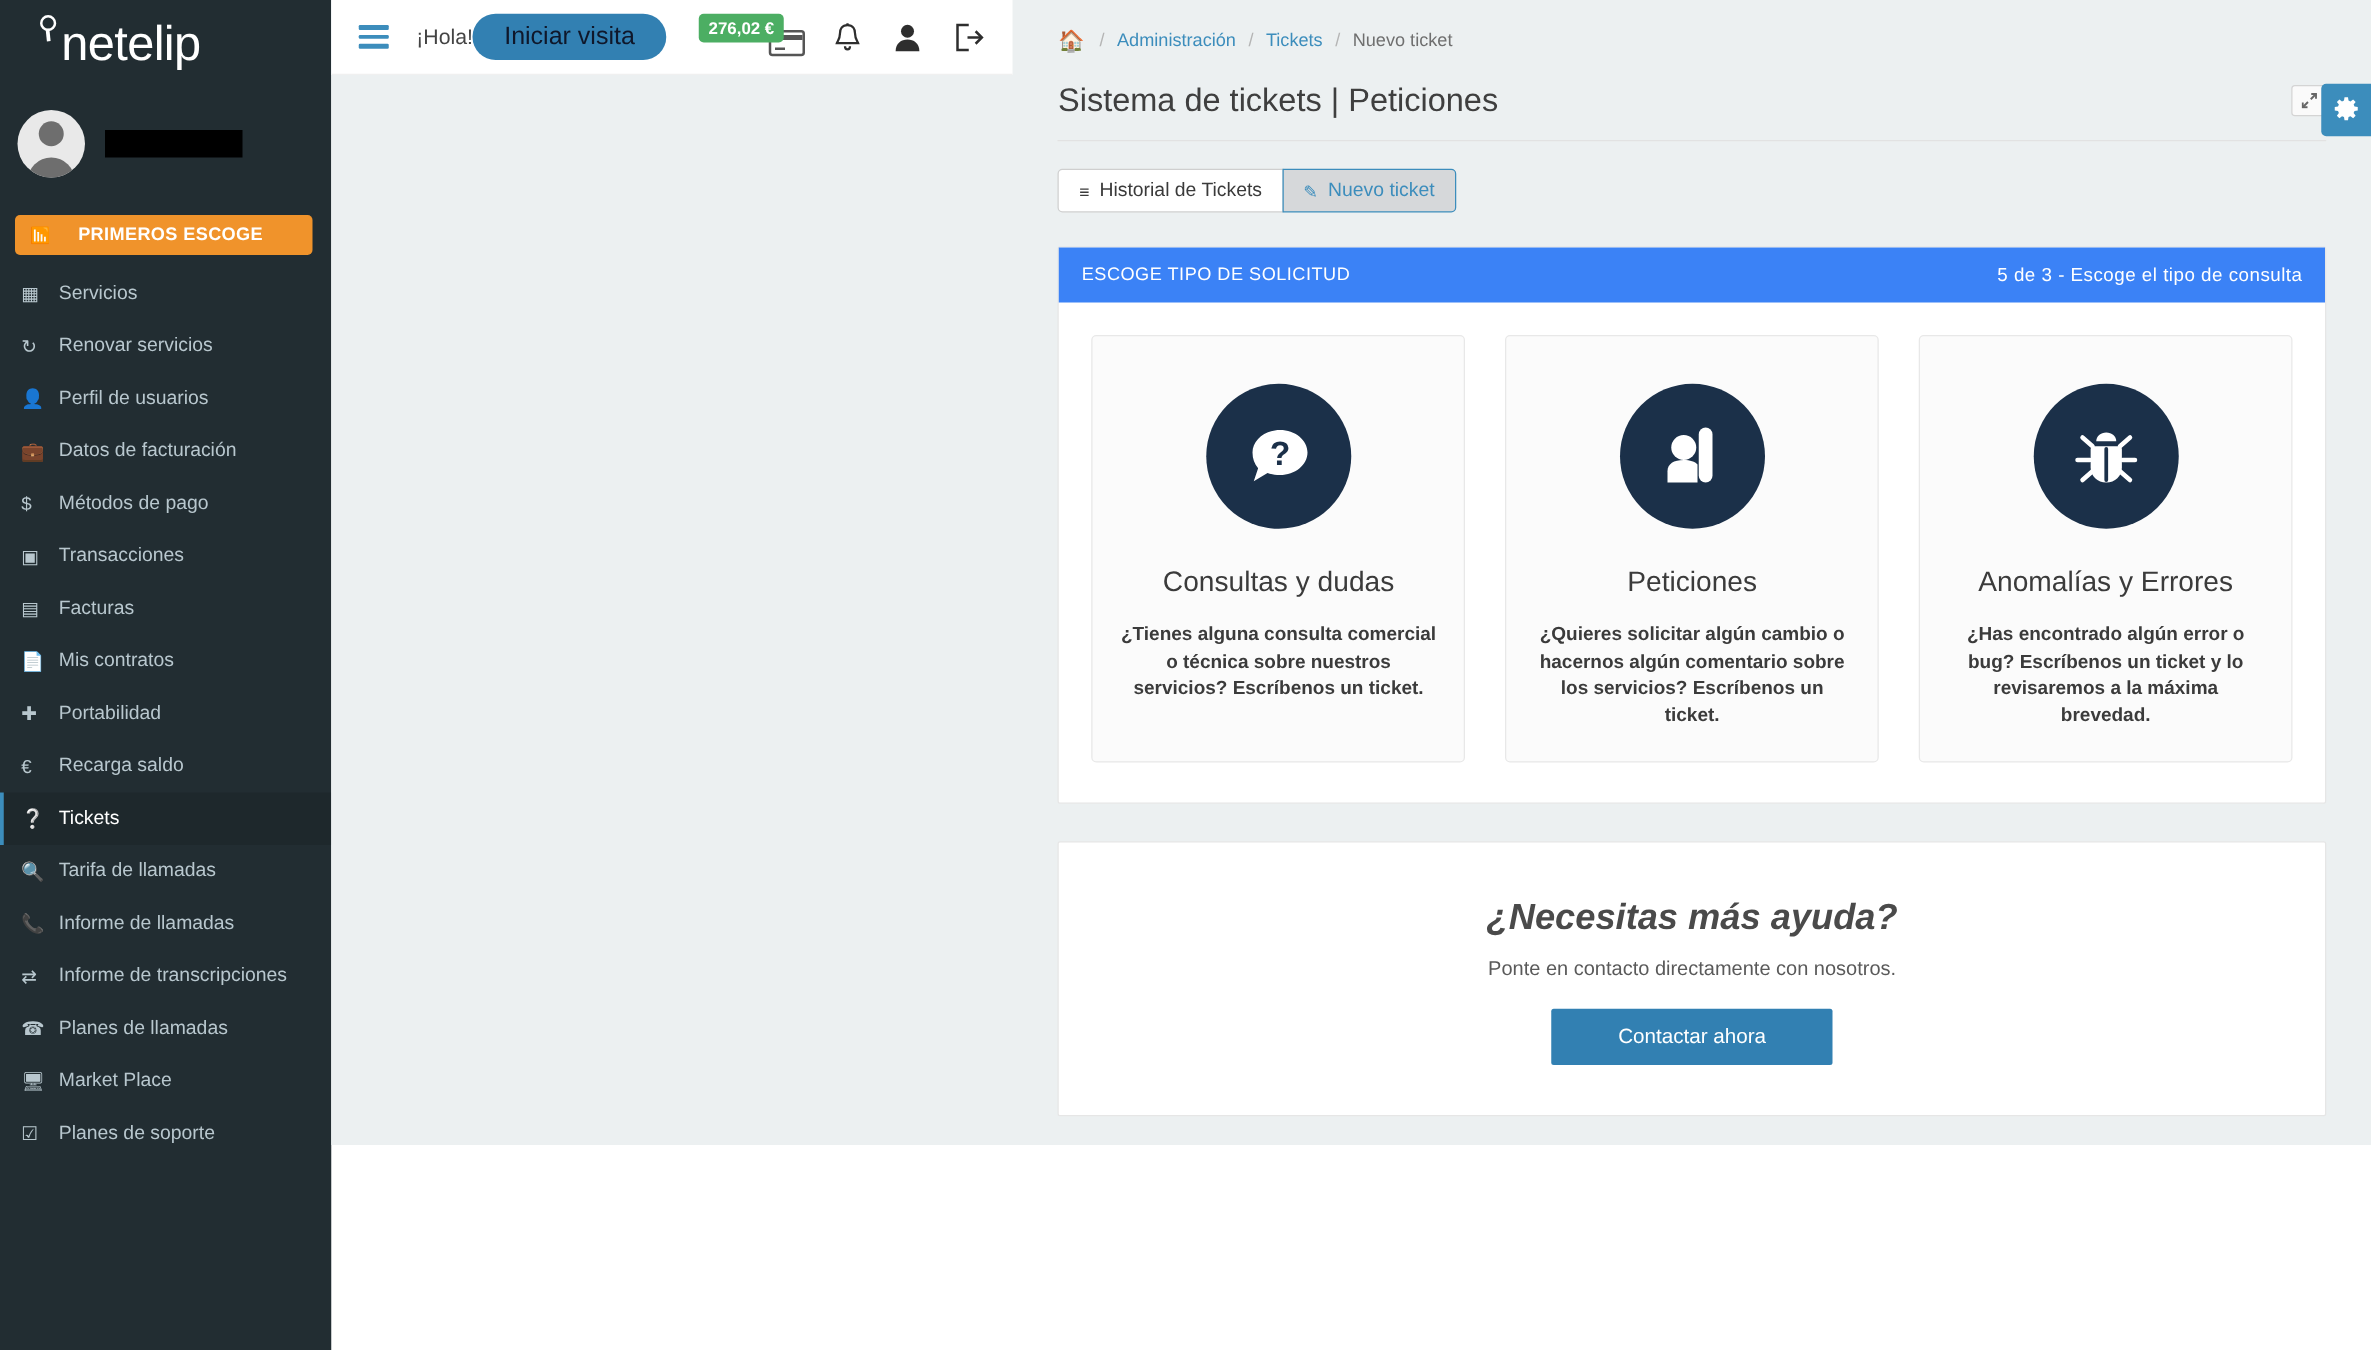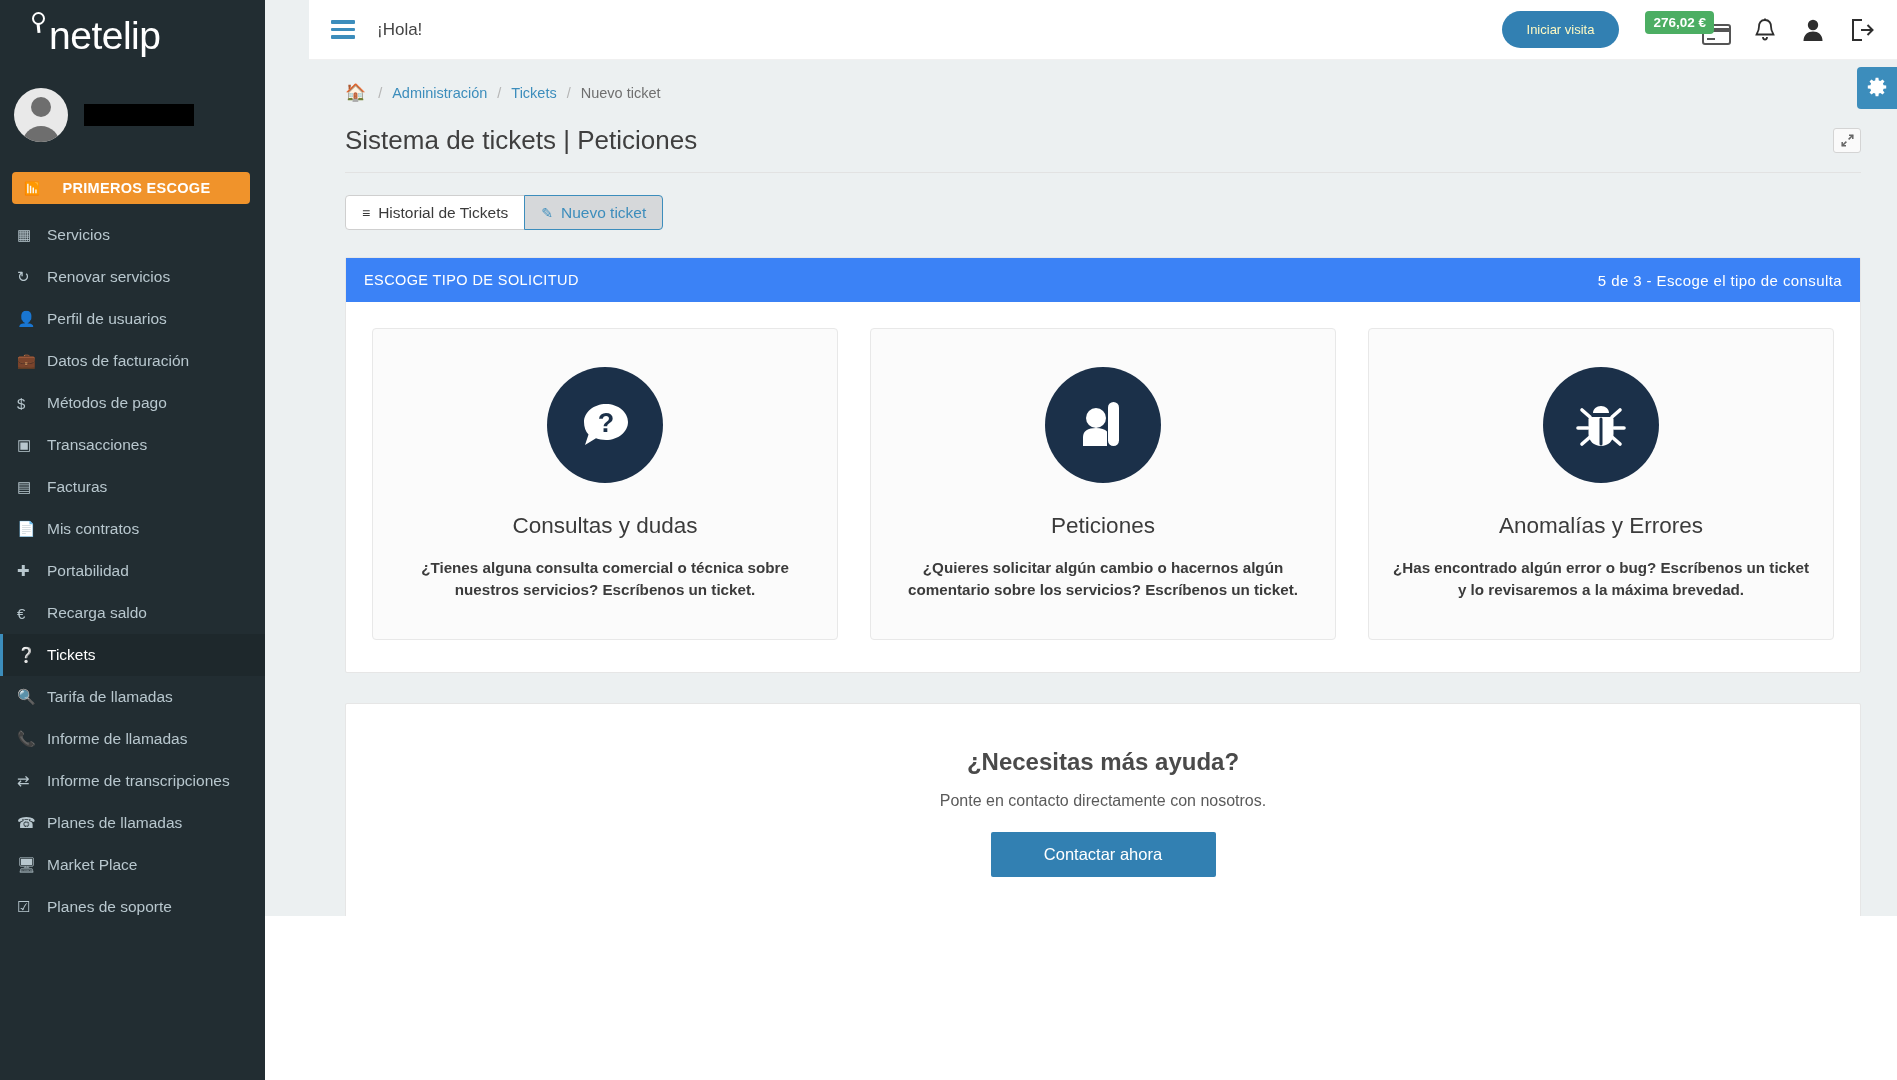--- a/index.html
+++ b/index.html
@@ -155,24 +155,23 @@
   }
   .menu-item.active .mi-icon { color: #ffffff; }
   .menu-item .mi-label { margin-left: 2px; }
 
   
   .main {
     flex: 1;
     height: 916px;
     background: #ecf0f1;
     display: flex;
-    flex-direction: column;
+    flex-direction: row;
     overflow: hidden;
     position: relative;
-    padding-left: 44px;
   }
 
   .topbar {
     height: 60px;
     min-height: 60px;
     background: #ffffff;
     display: flex;
     align-items: center;
     padding: 0 18px 0 22px;
     border-bottom: 1px solid #f0f0f0;
@@ -193,26 +192,26 @@
     border-radius: 1px;
   }
   .greeting {
     font-size: 17px;
     color: #444444;
   }
   .topbar-spacer { flex: 1; }
 
   .btn-visita {
     background: #3280b2;
-    color: #fef9c3;
+    color: #0f172a;
     border: none;
     border-radius: 22px;
     height: 37px;
     padding: 0 25px;
-    font-size: 13px;
+    font-size: 20px;
     font-family: inherit;
     cursor: pointer;
     margin-right: 26px;
   }
 
   .balance-wrap {
     position: relative;
     display: flex;
     align-items: center;
     margin-right: 22px;
@@ -405,24 +404,25 @@
 
   .help-panel {
     margin: 30px 36px 0 36px;
     background: #ffffff;
     border: 1px solid #e6e6e6;
     border-radius: 2px;
     padding: 44px 20px 40px 20px;
     text-align: center;
   }
   .help-title {
-    font-size: 24px;
+    font-size: 29px;
     font-weight: bold;
     color: #4a4a4a;
     margin-bottom: 16px;
+    font-style: italic;
   }
   .help-sub {
     font-size: 16px;
     color: #5a5a5a;
     margin-bottom: 22px;
   }
   .btn-contact {
     background: #3280b2;
     color: #ffffff;
     border: none;

